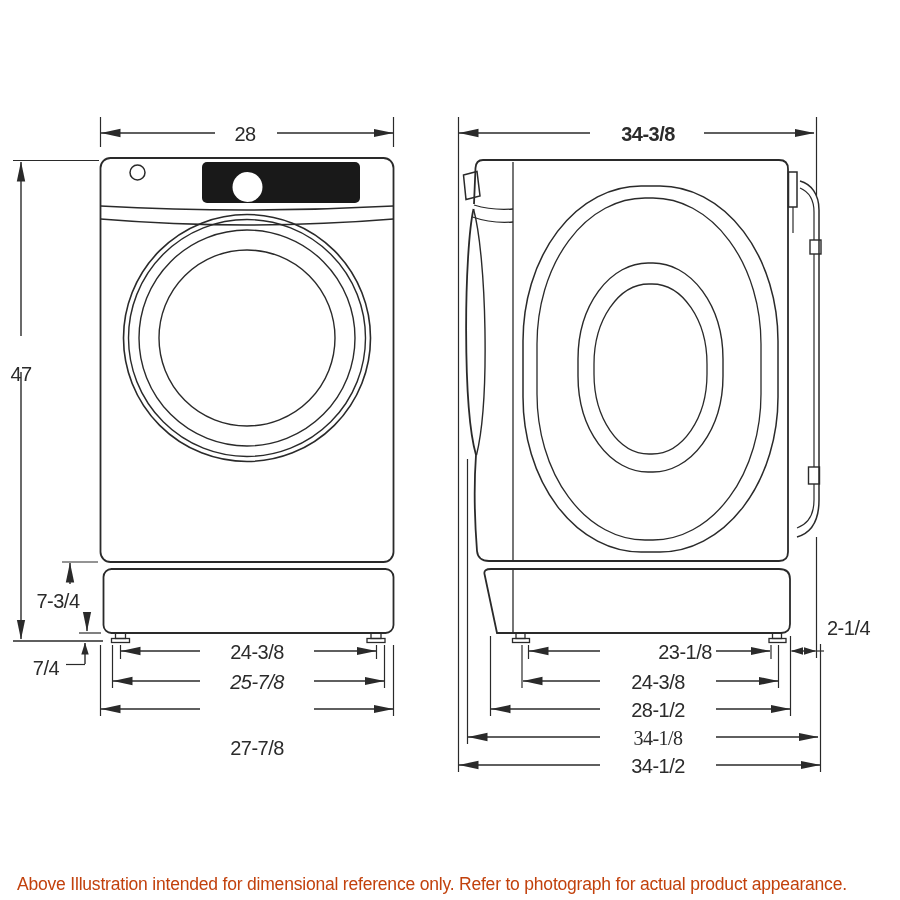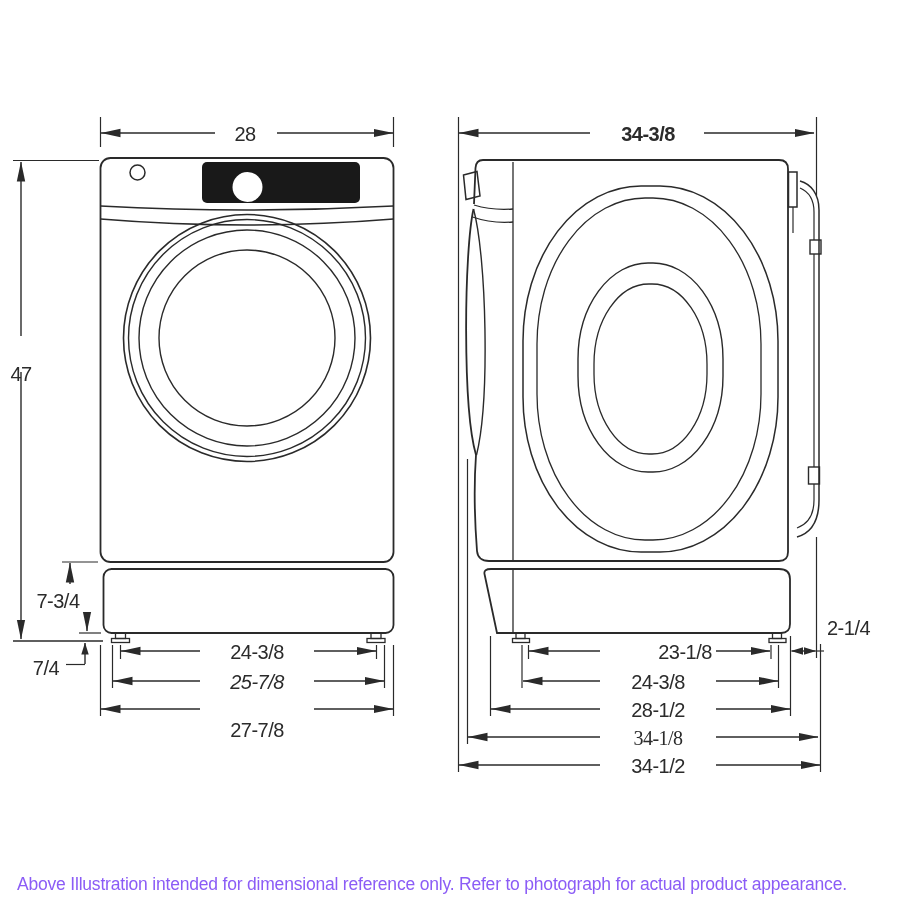--- a/index.html
+++ b/index.html
@@ -9,21 +9,21 @@
   }
   .canvas svg{position:absolute;left:0;top:0;}
   .dim{
     position:absolute;transform:translate(-50%,-50%);
     font-size:20px;font-weight:400;color:#2b2b2b;letter-spacing:-0.5px;
     white-space:nowrap;line-height:1;
   }
   .dim.left-anchor{transform:translate(0,-50%);}
   .footnote{
     position:absolute;left:17px;top:884px;transform:translate(0,-50%);
-    font-size:17.5px;color:#8b5cf6;white-space:nowrap;letter-spacing:-0.2px;
+    font-size:17.5px;color:#c2410c;white-space:nowrap;letter-spacing:-0.2px;
   }
   .mach{stroke:#2a2a2a;fill:none;}
   .dimln{stroke:#2a2a2a;fill:none;}
 </style>
 </head>
 <body>
 
 <div class="canvas">
 
 <svg width="900" height="900" viewBox="0 0 900 900">
@@ -167,21 +167,21 @@
     <line x1="815.5" y1="651" x2="824" y2="651" stroke-width="1.2"></line>
   </g>
 </svg>
 
 <div class="dim" style="left:245px;top:134px;">28</div>
 <div class="dim" style="left:21px;top:374px;">47</div>
 <div class="dim" style="left:58px;top:601px;">7-3/4</div>
 <div class="dim" style="left:46px;top:668px;">7/4</div>
 <div class="dim" style="left:257px;top:652px;">24-3/8</div>
 <div class="dim" style="left:257px;top:682px;font-style:italic;">25-7/8</div>
-<div class="dim" style="left:257px;top:730px;">27-7/8</div>
+<div class="dim" style="left:257px;top:748px;">27-7/8</div>
 
 <div class="dim" style="left:648px;top:134px;font-weight:bold;">34-3/8</div>
 <div class="dim" style="left:658px;top:652px;margin-left:27px;">23-1/8</div>
 <div class="dim" style="left:658px;top:682px;">24-3/8</div>
 <div class="dim" style="left:658px;top:710px;">28-1/2</div>
 <div class="dim" style="left:658px;top:738px;font-family:Liberation Serif, serif;">34-1/8</div>
 <div class="dim" style="left:658px;top:766px;">34-1/2</div>
 <div class="dim left-anchor" style="left:827px;top:628px;">2-1/4</div>
 
 <div class="footnote">Above Illustration intended for dimensional reference only. Refer to photograph for actual product appearance.</div>

